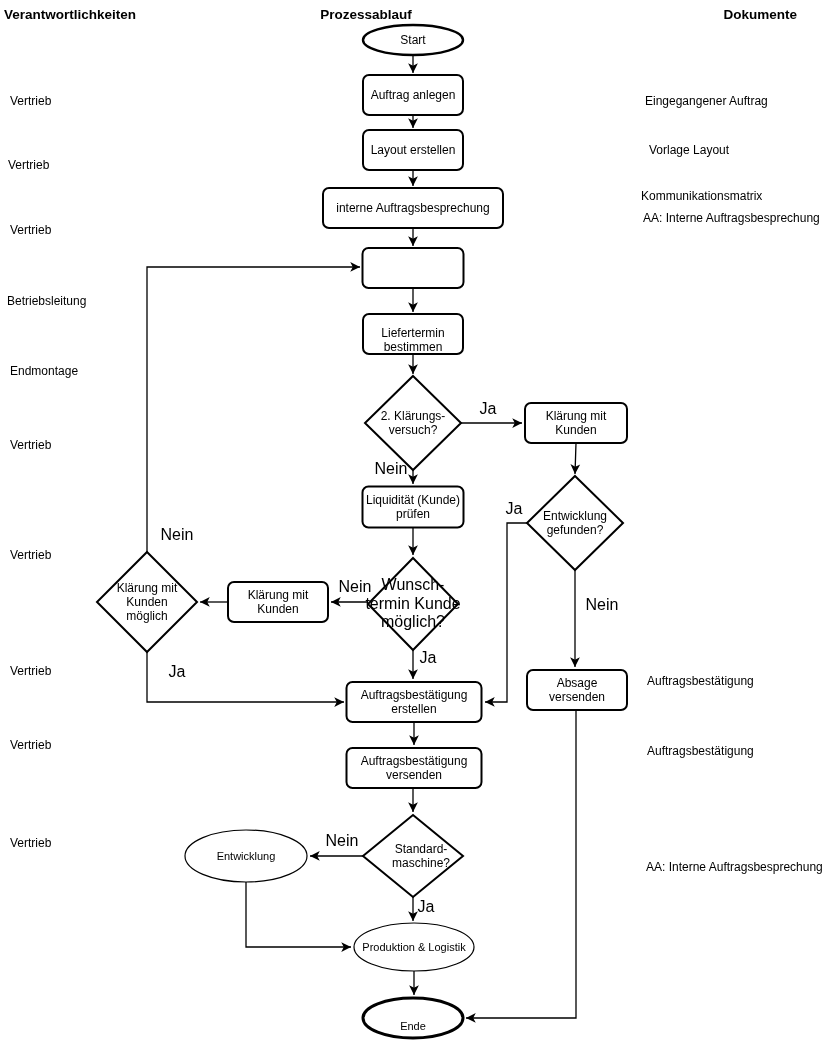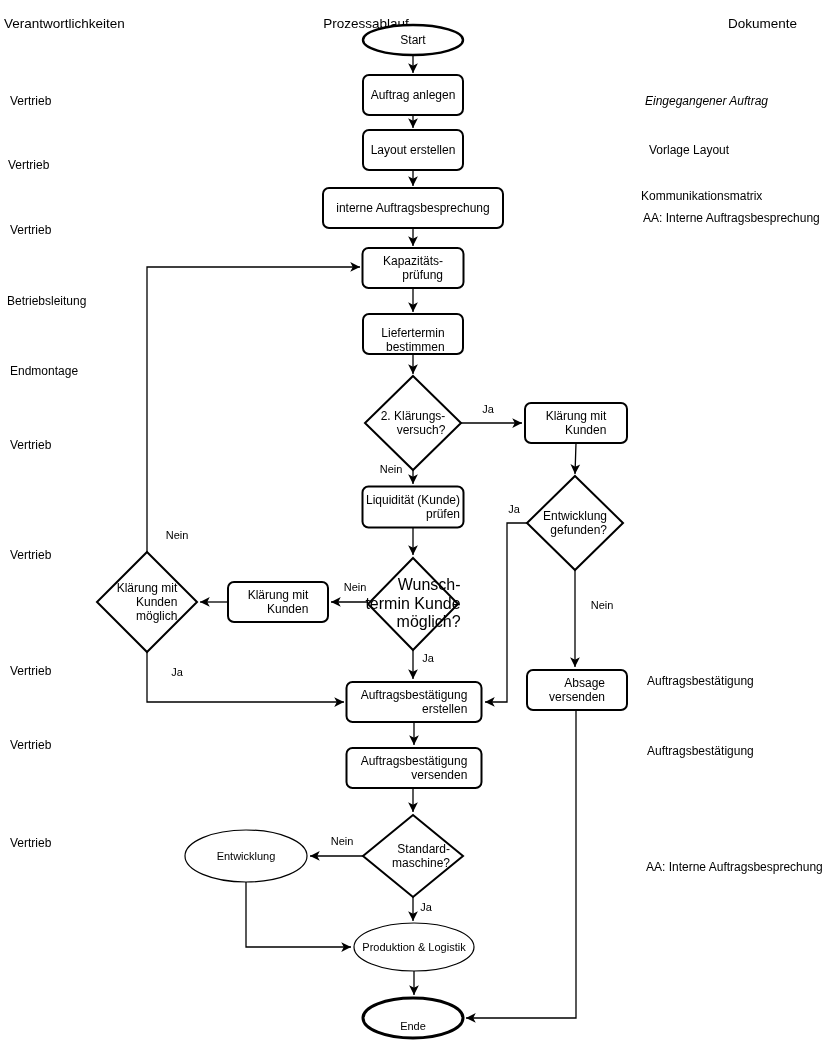--- a/index.html
+++ b/index.html
@@ -4,32 +4,32 @@
 <style>
   html,body{margin:0;padding:0;background:#ffffff;}
   .canvas{
     position:relative;
     width:825px;height:1040px;
     background:#ffffff;
     color:#000;
     font-family:"Liberation Sans","DejaVu Sans",sans-serif;
     overflow:hidden;
   }
-  .hdr{position:absolute;top:16px;font-weight:normal;font-size:13.5px;white-space:nowrap;}
+  .hdr{position:absolute;top:7px;font-weight:bold;font-size:13.5px;white-space:nowrap;}
   .hdr-left{left:4px;}
   .hdr-center{left:0;width:732px;text-align:center;}
   .hdr-right{right:28px;padding-left:19px;}
   #shapes-layer{position:absolute;left:0;top:0;}
   .labels-layer{position:absolute;left:0;top:0;width:825px;height:1040px;pointer-events:none;}
   .labels-layer div{position:absolute;}
   .node-label{
     display:flex;align-items:center;justify-content:center;
-    text-align:right;white-space:pre-line;line-height:1.18;
+    text-align:center;white-space:pre-line;line-height:1.18;
   }
-  .edge-label{font-size:11px;transform:translate(-50%,-50%);white-space:nowrap;}
+  .edge-label{font-size:16px;transform:translate(-50%,-50%);white-space:nowrap;}
   .lane-label{font-size:12px;transform:translateY(-50%);white-space:nowrap;}
 </style>
 </head>
 <body>
 
 <div class="canvas">
   <div class="hdr hdr-left">Verantwortlichkeiten</div>
   <div class="hdr hdr-center">Prozessablauf</div>
   <div class="hdr hdr-right">Dokumente</div>
 
@@ -87,22 +87,20 @@
         <ellipse fill="#ffffff" stroke="#000000" stroke-width="1.2" cx="414" cy="947" rx="60" ry="24"></ellipse>
         <ellipse fill="#ffffff" stroke="#000000" stroke-width="3" cx="413" cy="1018" rx="50" ry="20"></ellipse>
       </g>
   </svg>
 
   <div class="labels-layer" id="labels-layer">
       <div class="node-label" style="left: 355px; top: 25px; width: 116px; height: 30px; font-size: 12px;">Start</div>
       <div class="node-label" style="left: 355px; top: 75px; width: 116px; height: 40px; font-size: 12px;">Auftrag anlegen</div>
       <div class="node-label" style="left: 355px; top: 130px; width: 116px; height: 40px; font-size: 12px;">Layout erstellen</div>
       <div class="node-label" style="left: 315px; top: 188px; width: 196px; height: 40px; font-size: 12px;">interne Auftragsbesprechung</div>
-      <div class="node-label" style="left: 354.5px; top: 248px; width: 117px; height: 40px; font-size: 12px;">Kapazitäts-
-prüfung</div>
       <div class="node-label" style="left: 355px; top: 314px; width: 116px; height: 52px; font-size: 12px;">Liefertermin
 bestimmen</div>
       <div class="node-label" style="left: 357px; top: 376px; width: 112px; height: 94px; font-size: 12px;">2. Klärungs-
 versuch?</div>
       <div class="node-label" style="left: 517px; top: 403px; width: 118px; height: 40px; font-size: 12px;">Klärung mit
 Kunden</div>
       <div class="node-label" style="left: 354.5px; top: 486.5px; width: 117px; height: 41px; font-size: 12px;">Liquidität (Kunde)
 prüfen</div>
       <div class="node-label" style="left: 519px; top: 476px; width: 112px; height: 94px; font-size: 12px;">Entwicklung
 gefunden?</div>
@@ -138,21 +136,21 @@
       <div class="lane-label" style="left: 10px; top: 101px;">Vertrieb</div>
       <div class="lane-label" style="left: 8px; top: 165px;">Vertrieb</div>
       <div class="lane-label" style="left: 10px; top: 230px;">Vertrieb</div>
       <div class="lane-label" style="left: 7px; top: 301px;">Betriebsleitung</div>
       <div class="lane-label" style="left: 10px; top: 371px;">Endmontage</div>
       <div class="lane-label" style="left: 10px; top: 445px;">Vertrieb</div>
       <div class="lane-label" style="left: 10px; top: 555px;">Vertrieb</div>
       <div class="lane-label" style="left: 10px; top: 671px;">Vertrieb</div>
       <div class="lane-label" style="left: 10px; top: 745px;">Vertrieb</div>
       <div class="lane-label" style="left: 10px; top: 843px;">Vertrieb</div>
-      <div class="lane-label" style="left: 645px; top: 101px; font-style: italic;">Eingegangener Auftrag</div>
+      <div class="lane-label" style="left: 645px; top: 101px;">Eingegangener Auftrag</div>
       <div class="lane-label" style="left: 649px; top: 150px;">Vorlage Layout</div>
       <div class="lane-label" style="left: 641px; top: 196px;">Kommunikationsmatrix</div>
       <div class="lane-label" style="left: 643px; top: 218px;">AA: Interne Auftragsbesprechung</div>
       <div class="lane-label" style="left: 647px; top: 681px;">Auftragsbestätigung</div>
       <div class="lane-label" style="left: 647px; top: 751px;">Auftragsbestätigung</div>
       <div class="lane-label" style="left: 646px; top: 867px;">AA: Interne Auftragsbesprechung</div>
     </div>
 </div>
 
 </body></html>

